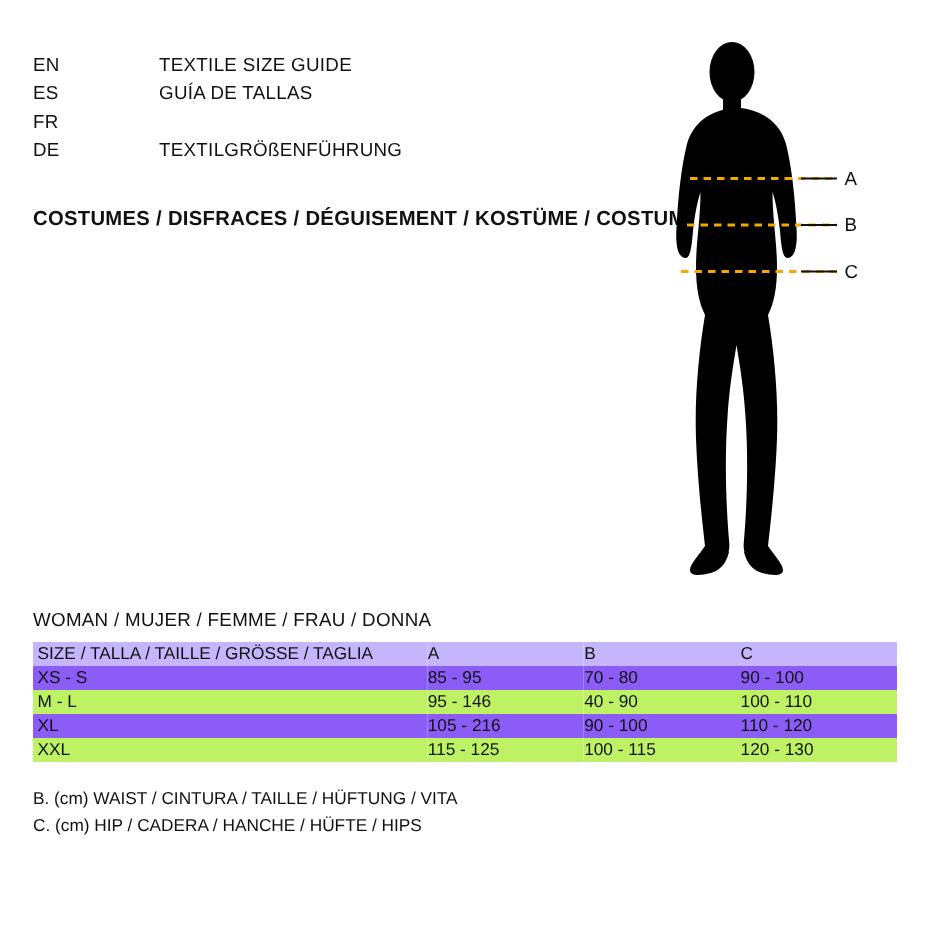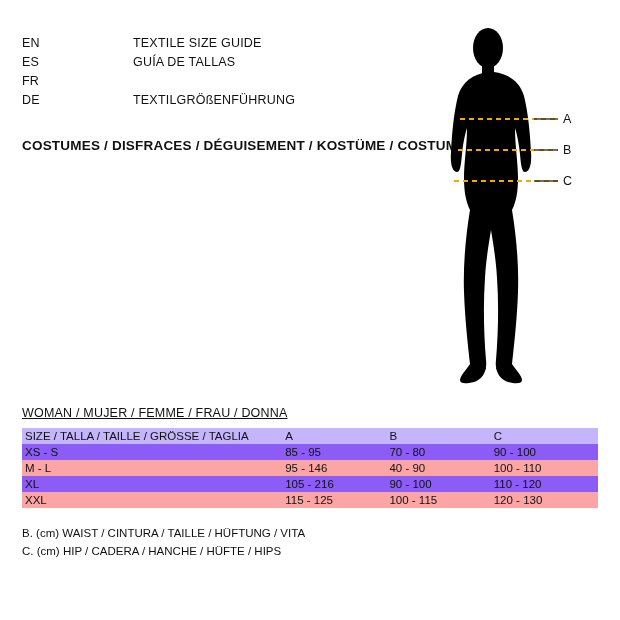--- a/index.html
+++ b/index.html
@@ -36,21 +36,20 @@
     letter-spacing: 0.2px;
     color: #111111;
     gap: 48px;
   }
   .lang-code {
     width: 36px;
     flex: 0 0 36px;
   }
   .lang-text {
     white-space: nowrap;
-    margin-left: 27px;
   }
 
   .costumes-line {
     position: absolute;
     left: 22px;
     top: 138px;
     font-size: 13.5px;
     font-weight: bold;
     letter-spacing: 0.2px;
     color: #111111;
@@ -81,21 +80,20 @@
   .marker-c { left: 153px; top: 154px; }
 
   
   .table-title {
     position: absolute;
     left: 22px;
     top: 406px;
     font-size: 12.5px;
     letter-spacing: 0.2px;
     color: #111111;
-    text-decoration: underline;
   }
 
   table.size-table {
     position: absolute;
     left: 22px;
     top: 428px;
     width: 576px;
     border-collapse: collapse;
     font-size: 11.5px;
     color: #111111;
@@ -118,21 +116,21 @@
     width: 105px;
     text-align: left;
   }
   thead tr {
     background: #c4b5fd;
   }
   tbody tr.row-odd {
     background: #8b5cf6;
   }
   tbody tr.row-even {
-    background: #fca5a5;
+    background: #bef264;
   }
 
   
   .legend {
     position: absolute;
     left: 22px;
     top: 524px;
     font-size: 11.5px;
     color: #111111;
   }

